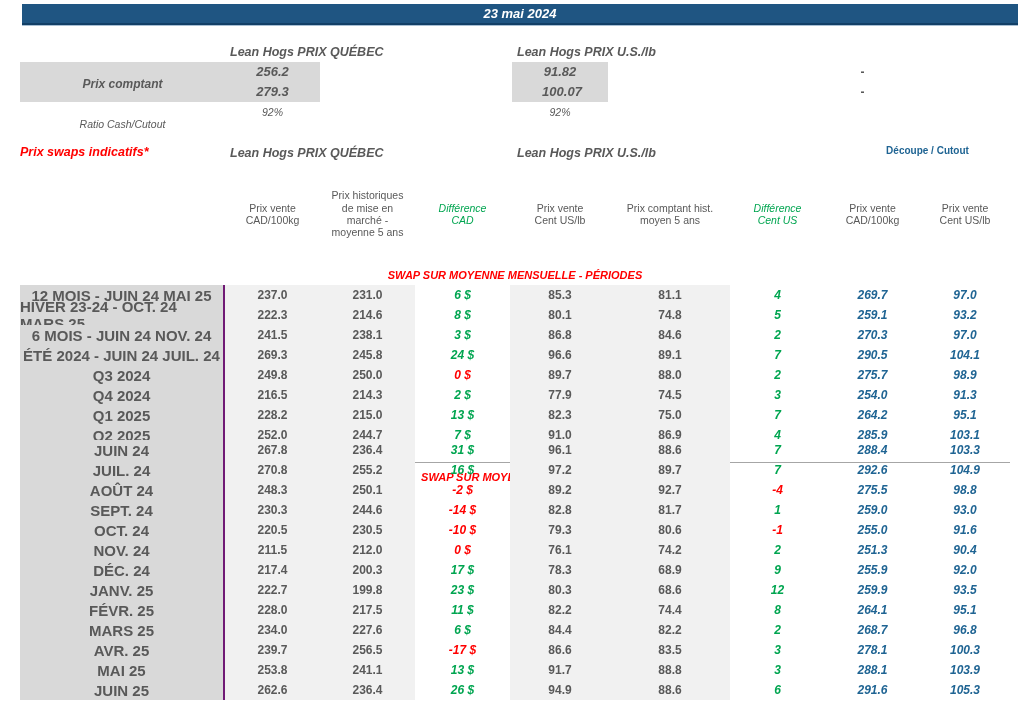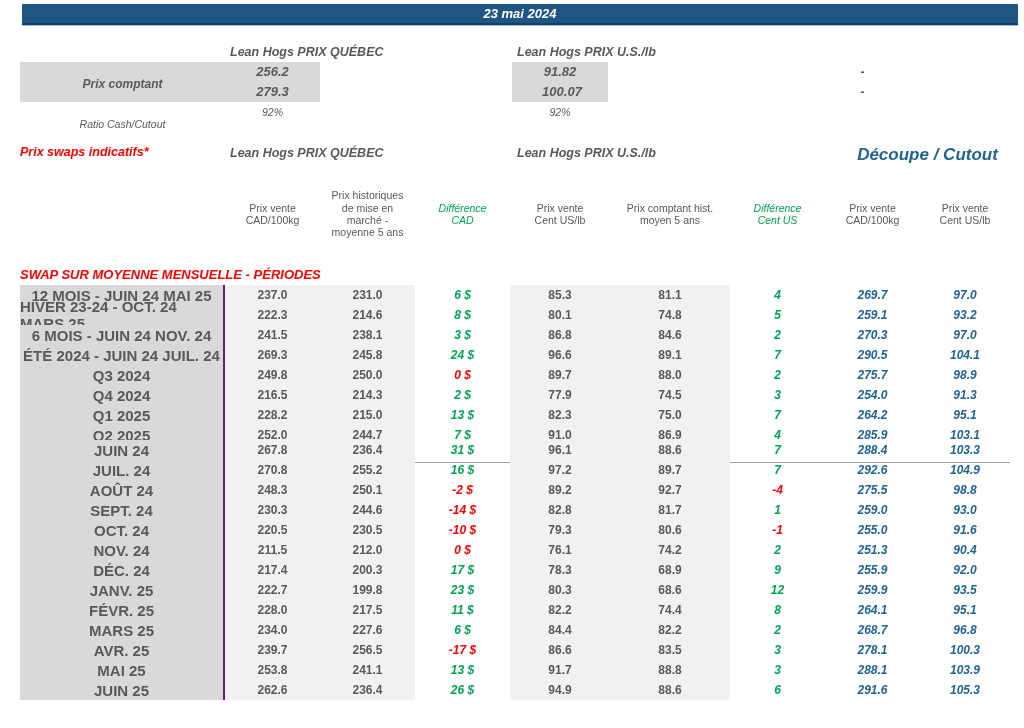--- a/index.html
+++ b/index.html
@@ -32,32 +32,32 @@
   .spot-label{left:20px;width:205px;height:20px;line-height:20px;text-align:center;
               font-style:italic;font-weight:bold;font-size:12px;margin-top:12px;}
   .spot-val{height:20px;line-height:20px;text-align:center;font-style:italic;font-weight:bold;font-size:13px;}
   .spot-note{left:324px;width:180px;height:20px;line-height:20px;font-style:italic;font-size:10.5px;text-align:left;}
   .spot-dash{left:825px;width:75px;height:20px;line-height:20px;text-align:center;font-weight:bold;font-size:12px;}
   .ratio{font-weight:normal !important;font-size:10.5px !important;}
 
   
   .swaps-title{left:20px;top:145px;color:var(--red);font-weight:bold;font-style:italic;font-size:12.5px;}
   .cutout-hdr{left:835px;top:145px;width:185px;text-align:center;color:var(--blue);
-              font-weight:bold;font-style:italic;font-size:17px;}
+              font-weight:bold;font-size:10px;}
 
   
   .tgrid{position:absolute;left:20px;width:990px;display:grid;
          grid-template-columns:205px 95px 95px 95px 100px 120px 95px 95px 90px;}
   .colheads{top:180px;height:68px;grid-auto-rows:68px;}
   .colhead{display:flex;align-items:center;justify-content:center;text-align:center;
            font-size:10.5px;line-height:1.18;white-space:pre-line;color:var(--dark);}
   .colhead.greenh{color:var(--green);font-style:italic;}
 
-  .section-title{left:20px;width:990px;text-align:left;color:var(--red);
-                 font-weight:bold;font-style:italic;font-size:13px;height:16px;line-height:16px;}
+  .section-title{left:20px;width:990px;text-align:center;color:var(--red);
+                 font-weight:bold;font-style:italic;font-size:11px;height:16px;line-height:16px;}
   .rule{left:20px;top:462px;width:990px;height:1px;background:#A6A6A6;}
 
   .tbody{grid-auto-rows:20px;}
   .cell{display:flex;align-items:center;justify-content:center;
         font-weight:bold;font-size:12px;color:var(--dark);}
   .label-cell{background:var(--labelbg);border-right:2px solid #701a75;font-size:15px;}
   .stripe{background:var(--stripebg);}
   .diff{font-style:italic;}
   .diff.green{color:var(--green);}
   .diff.red{color:var(--red);}

